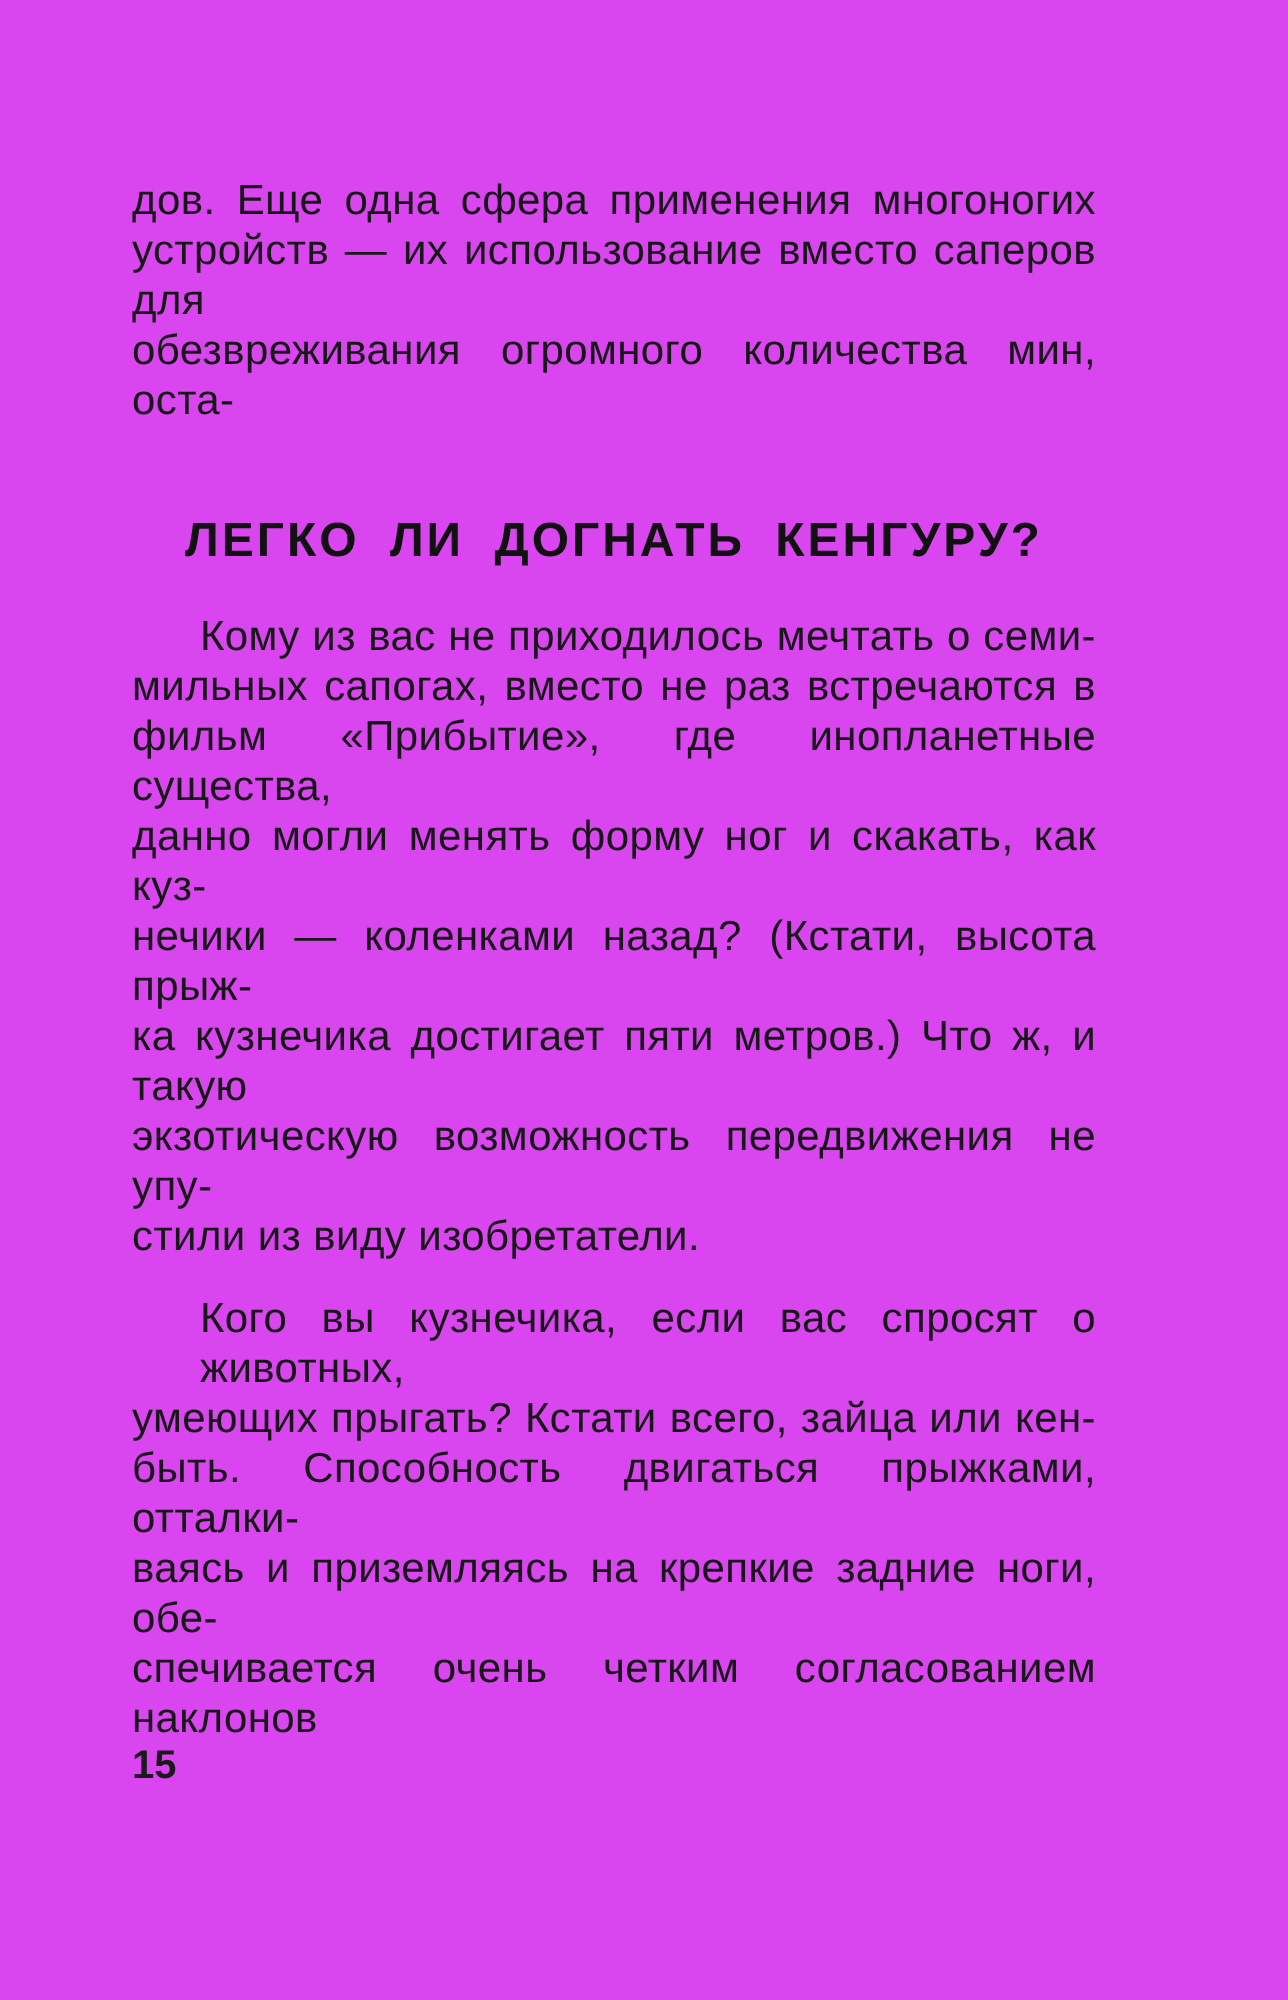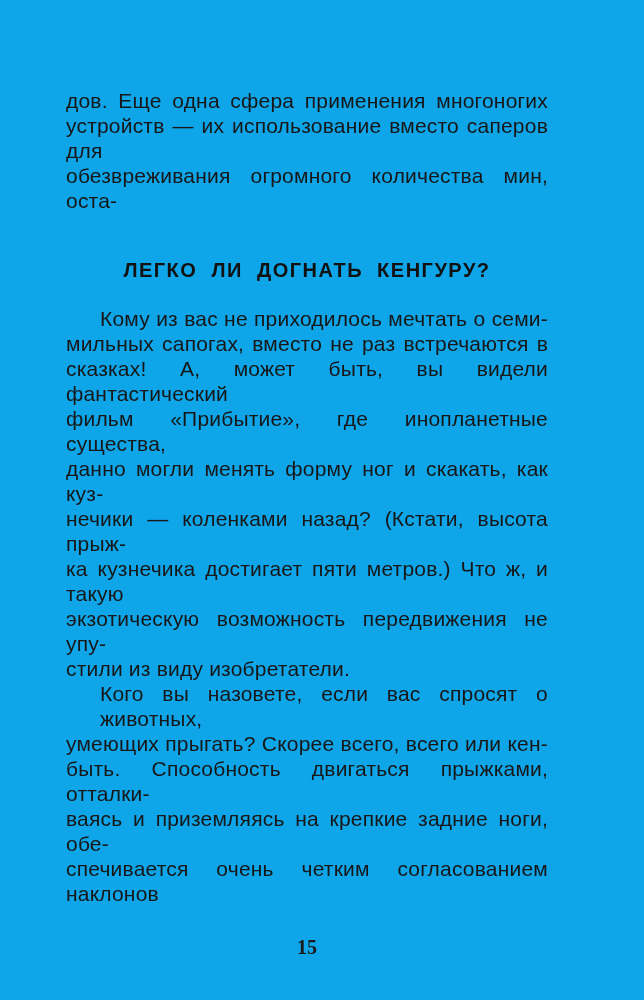--- a/index.html
+++ b/index.html
@@ -4,21 +4,21 @@
 <style>
   html, body {
     margin: 0;
     padding: 0;
     background: #ffffff;
   }
   .page {
     position: relative;
     width: 644px;
     height: 1000px;
-    background: #0ea5e9;
+    background: #d946ef;
     overflow: hidden;
     font-family: "Liberation Sans", sans-serif;
     color: #171717;
   }
   .content {
     position: absolute;
     top: 88px;
     left: 66px;
     width: 482px;
   }
@@ -31,71 +31,71 @@
     text-align: justify;
     text-align-last: justify;
     white-space: normal;
     letter-spacing: 0.2px;
   }
   .line.last {
     text-align-last: left;
   }
   .line.indent {
     padding-left: 34px;
+    margin-top: 16px;
   }
   .bold {
     font-weight: 400;
   }
   .heading {
-    font-size: 20px;
+    font-size: 24px;
     line-height: 27px;
     font-weight: 700;
     text-align: center;
     letter-spacing: 1.5px;
     word-spacing: 7px;
     margin-top: 44px;
     margin-bottom: 22px;
     color: #111111;
   }
   .page-number {
     position: absolute;
-    top: 936px;
+    top: 872px;
     left: 66px;
     width: 482px;
-    text-align: center;
-    font-family: Liberation Serif, serif;
+    text-align: left;
+    font-family: Liberation Sans, sans-serif;
     font-weight: 700;
     font-size: 20px;
     color: #1a1a1a;
   }
 </style>
 </head>
 <body>
 
 <div class="page">
   <div class="content">
       <div class="paragraph">
         <div class="line"><span>дов. Еще одна сфера применения многоногих</span></div>
         <div class="line"><span>устройств — их использование вместо саперов для</span></div>
         <div class="line"><span>обезвреживания огромного количества мин, оста-</span></div>
       </div>
       <div class="heading">ЛЕГКО ЛИ ДОГНАТЬ КЕНГУРУ?</div>
       <div class="paragraph">
         <div class="line indent"><span>Кому из вас не приходилось мечтать о семи-</span></div>
         <div class="line"><span>мильных сапогах, вместо не раз встречаются в</span></div>
-        <div class="line"><span>сказках! А, может быть, вы видели фантастический</span></div>
         <div class="line"><span>фильм «Прибытие», где инопланетные существа,</span></div>
         <div class="line"><span>данно могли менять форму ног и скакать, как куз-</span></div>
         <div class="line"><span>нечики — коленками назад? (Кстати, высота прыж-</span></div>
         <div class="line"><span>ка кузнечика достигает пяти метров.) Что ж, и такую</span></div>
         <div class="line"><span>экзотическую возможность передвижения не упу-</span></div>
         <div class="line last"><span>стили из виду изобретатели.</span></div>
       </div>
       <div class="paragraph">
-        <div class="line indent"><span>Кого вы назовете, если вас спросят о животных,</span></div>
-        <div class="line"><span>умеющих прыгать? Скорее всего, всего или </span><span class="bold">кен-</span></div>
+        <div class="line indent"><span>Кого вы кузнечика, если вас спросят о животных,</span></div>
+        <div class="line"><span>умеющих прыгать? Кстати всего, зайца или </span><span class="bold">кен-</span></div>
         <div class="line"><span class="bold">быть</span><span>. Способность двигаться прыжками, отталки-</span></div>
         <div class="line"><span>ваясь и приземляясь на крепкие задние ноги, обе-</span></div>
         <div class="line"><span>спечивается очень четким согласованием наклонов</span></div>
       </div>
     </div>
   <div class="page-number">15</div>
 </div>
 
 </body></html>

